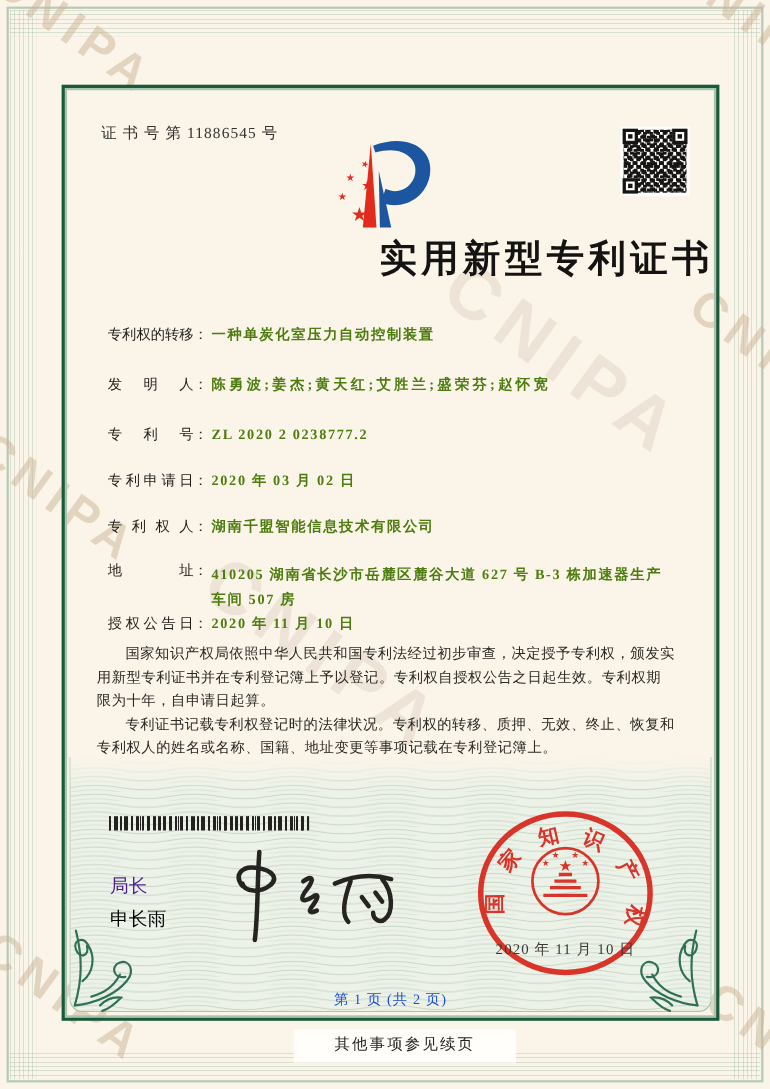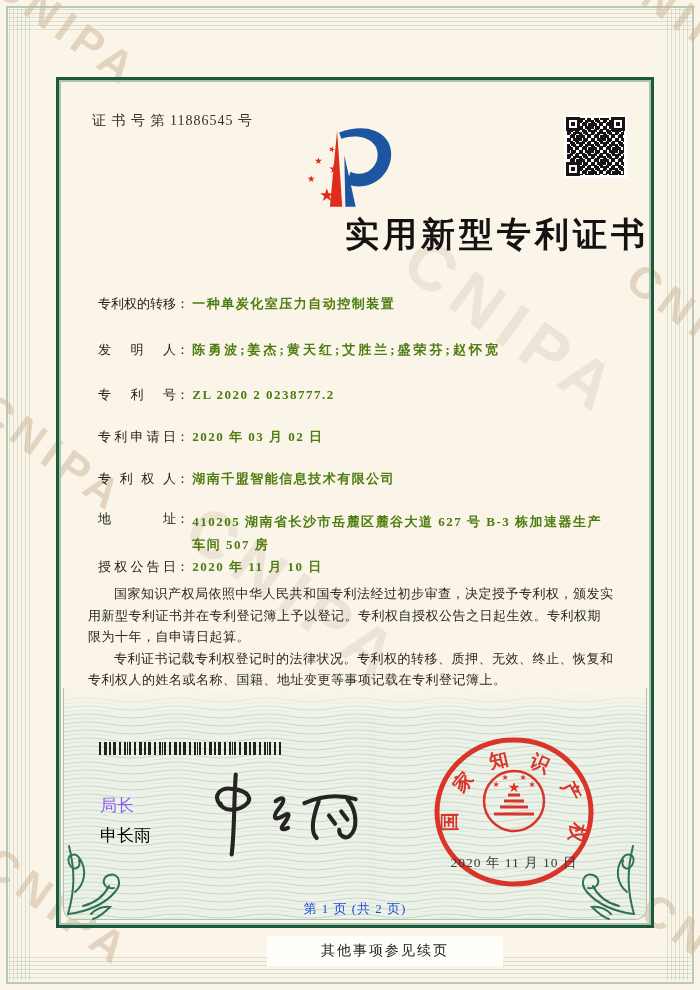--- a/index.html
+++ b/index.html
@@ -58,31 +58,31 @@
     background:#edf2e9; border:1px solid rgba(92,138,104,.45); border-top:none;
     border-radius:0 0 12px 12px; overflow:hidden;}
   .panel-fade{position:absolute; left:0; right:0; top:0; height:30px;
     background:linear-gradient(#fbf5e9, rgba(251,245,233,0)); z-index:2;}
   .waves{position:absolute; inset:0; width:100%; height:100%; z-index:0;}
   .panel > .item{position:absolute; z-index:3;}
   .barcode{left:35px; top:54px; width:182px; height:13px;
     background-image:
       repeating-linear-gradient(90deg, #23211e 0 2px, transparent 2px 5px),
       repeating-linear-gradient(90deg, #23211e 0 1px, transparent 1px 7px);}
-  .post{left:36px; top:106px; font-size:17px; font-family:"Liberation Sans","DejaVu Sans",sans-serif; color:#8b5cf6;}
+  .post{left:36px; top:106px; font-size:17px; font-family:"Liberation Sans","DejaVu Sans",sans-serif; color:#4c1d95;}
   .post-name{left:36px; top:136px; font-size:17px; font-family:"Liberation Sans","DejaVu Sans",sans-serif; color:#000000;}
   .signature{left:140px; top:82px; width:210px; height:88px;}
   .seal{left:368px; top:47px; width:164px; height:154px; opacity:.92;}
   .page-num{left:0; width:100%; top:212px; text-align:center; font-size:13px; color:#1d4ed8; letter-spacing:1px;}
   
   .flourish{width:70px; height:80px;}
   .fl-left{left:2px; top:758px;}
   .fl-right{left:508px; top:758px; transform:scaleX(-1);}
   
-  .footer-note{position:absolute; left:267px; top:936px; width:236px; height:30px;
+  .footer-note{position:absolute; left:267px; top:936px; width:202px; height:30px;
     background:#fffefb; text-align:center; line-height:30px; font-size:14px;
     color:#24231f; letter-spacing:2px;}
 </style>
 </head>
 <body>
 
 <div class="page">
 
   <div class="edge-h top"></div>
   <div class="edge-h bot"></div>

